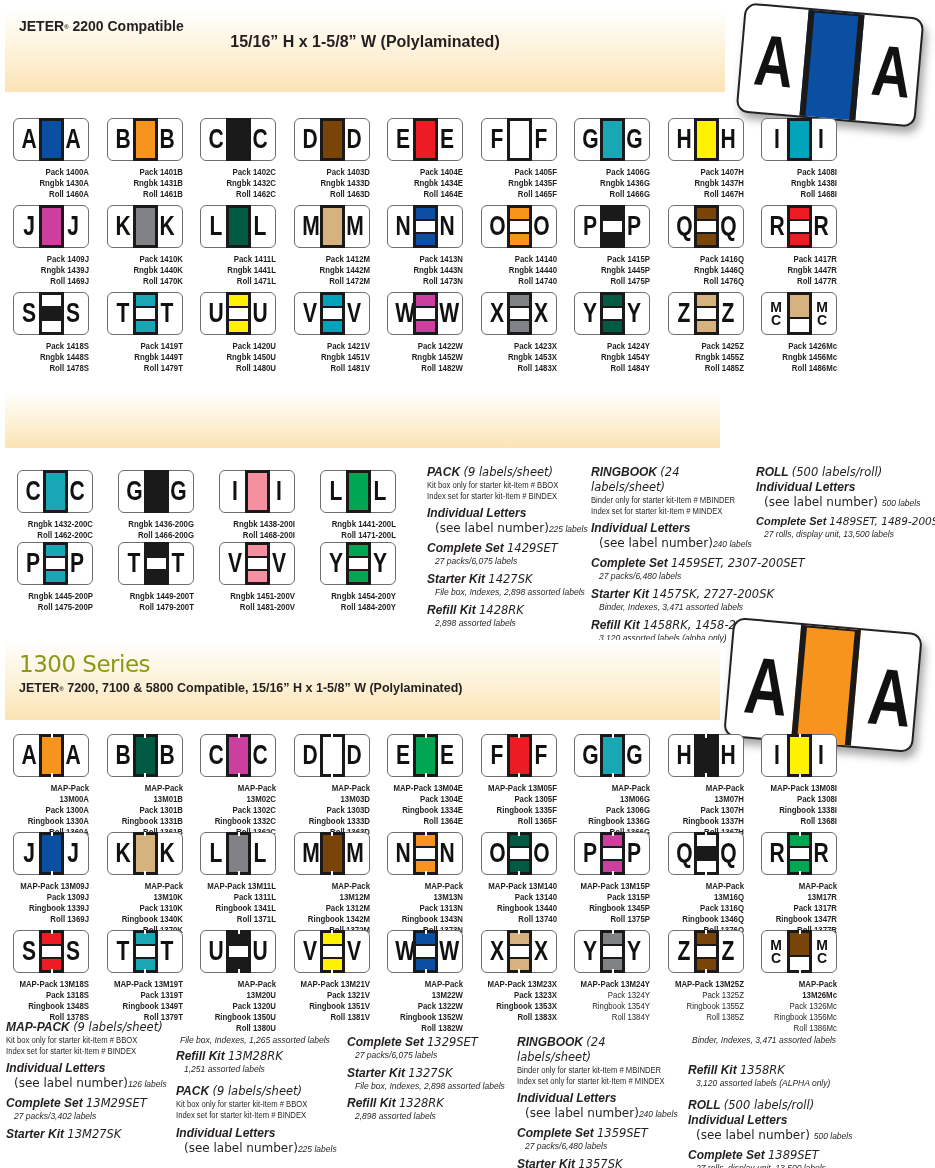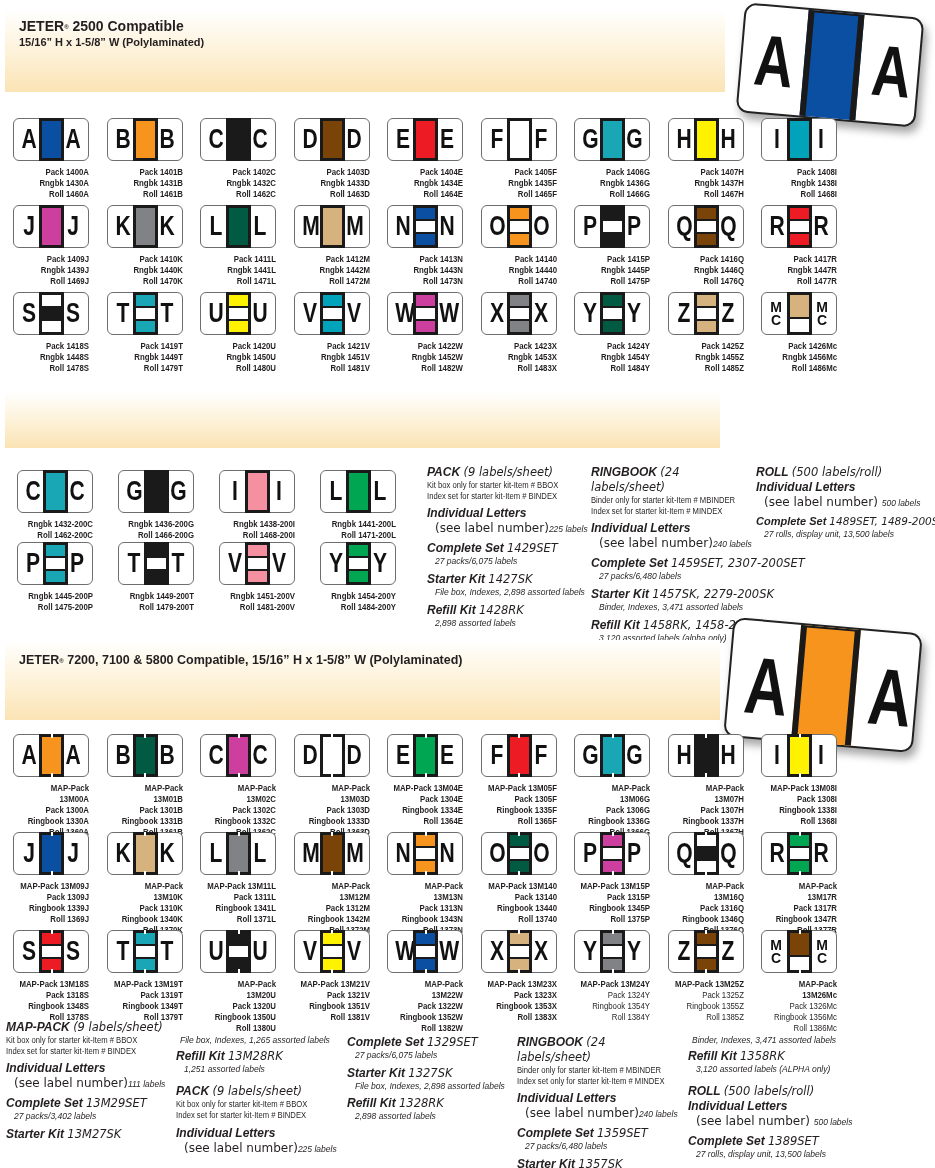--- a/index.html
+++ b/index.html
@@ -43,23 +43,23 @@
   .hero { position: absolute; background: #fff; border: 2px solid #222; border-radius: 12px;
           box-shadow: 4px 6px 8px rgba(0,0,0,0.35); overflow: hidden; }
   .hero .hl { position: absolute; font-weight: bold; color: #111; font-size: 72px; transform: scaleX(0.75); line-height: 1; }
   .hero .hb { position: absolute; border: 6px solid #1b1a1a; }
 </style>
 </head>
 <body>
 
 <div class="banner" style="top:10px;width:720px;height:82px;padding:8px 14px;">
   <div class="sub" style="font-size:14px;line-height:16px;">
-    <span>JETER</span><span class="sup">®</span><span> 2500 Compatible</span>
+    <span>JETER</span><span class="sup">®</span><span> 2200 Compatible</span>
   </div>
-  <div class="sub" style="font-size:11px;line-height:16px;">15/16” H x 1-5/8” W (Polylaminated)</div>
+  <div class="sub" style="font-size:16px;line-height:16px;text-align:center;">15/16” H x 1-5/8” W (Polylaminated)</div>
 </div>
 
 <div class="hero" style="left:740px;top:10px;width:180px;height:110px;transform:rotate(5deg);">
   <span class="hl" style="left:6px;top:18px;">A</span>
   <div class="hb" style="left:62px;top:-4px;width:56px;height:120px;background:#0b4fa3;"></div>
   <span class="hl" style="left:124px;top:18px;">A</span>
 </div>
 
 <div id="grid-1400">
     <div class="tile" style="left: 13px; top: 118px;">
@@ -568,35 +568,36 @@
 </div>
 
 <div class="info" style="left:591px;top:465px;width:165px;">
   <div class="h"><span>RINGBOOK</span> <span class="n">(24 labels/sheet)</span></div>
   <div class="small">Binder only for starter kit-Item # MBINDER</div>
   <div class="small">Index set for starter kit-Item # MINDEX</div>
   <div class="h gap">Individual Letters</div>
   <div class="sln"><span>(see label number)</span><i>240 labels</i></div>
   <div class="h gap" style="white-space:nowrap;"><span>Complete Set</span> <span class="n">1459SET, 2307-200SET</span></div>
   <div class="it">27 packs/6,480 labels</div>
-  <div class="h gap" style="white-space:nowrap;"><span>Starter Kit</span> <span class="n">1457SK, 2279-200SK</span></div>
+  <div class="h gap" style="white-space:nowrap;"><span>Starter Kit</span> <span class="n">1457SK, 2727-200SK</span></div>
   <div class="it">Binder, Indexes, 3,471 assorted labels</div>
   <div class="h gap" style="white-space:nowrap;"><span>Refill Kit</span> <span class="n">1458RK, 1458-200RK</span></div>
   <div class="it">3,120 assorted labels (alpha only)</div>
 </div>
 
 <div class="info" style="left:756px;top:465px;width:178px;">
   <div class="h"><span>ROLL</span> <span class="n">(500 labels/roll)</span></div>
   <div class="h">Individual Letters</div>
   <div class="sln"><span>(see label number)</span> <i>500 labels</i></div>
   <div class="h gap" style="white-space:nowrap;font-size:11px;"><span>Complete Set</span> <span class="n" style="font-size:10.5px;">1489SET, 1489-200SET</span></div>
   <div class="it">27 rolls, display unit, 13,500 labels</div>
 </div>
 
 <div class="banner" style="top:640px;width:715px;height:80px;padding:10px 14px;">
+  <div class="series-title" style="font-size:23px;line-height:28px;">1300 Series</div>
   <div class="sub" style="font-size:12.5px;line-height:16px;margin-top:2px;">
     <span>JETER</span><span class="sup">®</span><span> 7200, 7100 &amp; 5800 Compatible, 15/16” H x 1-5/8” W (Polylaminated)</span>
   </div>
 </div>
 
 <div class="hero" style="left:728px;top:625px;width:190px;height:120px;transform:rotate(5deg);">
   <span class="hl" style="left:8px;top:25px;font-size:80px;">A</span>
   <div class="hb" style="left:66px;top:-4px;width:60px;height:130px;background:#f7941d;"></div>
   <span class="hl" style="left:132px;top:25px;font-size:80px;">A</span>
 </div>
@@ -1008,21 +1009,21 @@
         <div class="light">Roll 1386Mc</div>
       </div>
     </div>
   </div>
 
 <div class="info" style="left:6px;top:1020px;width:160px;">
   <div class="h"><span>MAP-PACK</span> <span class="n">(9 labels/sheet)</span></div>
   <div class="small">Kit box only for starter kit-Item # BBOX</div>
   <div class="small">Index set for starter kit-Item # BINDEX</div>
   <div class="h gap">Individual Letters</div>
-  <div class="sln"><span>(see label number)</span><i>111 labels</i></div>
+  <div class="sln"><span>(see label number)</span><i>126 labels</i></div>
   <div class="h gap"><span>Complete Set</span> <span class="n">13M29SET</span></div>
   <div class="it">27 packs/3,402 labels</div>
   <div class="h gap"><span>Starter Kit</span> <span class="n">13M27SK</span></div>
 </div>
 
 <div class="info" style="left:176px;top:1035px;width:160px;">
   <div class="it" style="padding-left:4px;">File box, Indexes, 1,265 assorted labels</div>
   <div class="h" style="margin-top:3px;"><span>Refill Kit</span> <span class="n">13M28RK</span></div>
   <div class="it">1,251 assorted labels</div>
   <div class="h" style="margin-top:10px;"><span>PACK</span> <span class="n">(9 labels/sheet)</span></div>
@@ -1047,20 +1048,20 @@
   <div class="small">Index set only for starter kit-Item # MINDEX</div>
   <div class="h gap">Individual Letters</div>
   <div class="sln"><span>(see label number)</span><i>240 labels</i></div>
   <div class="h gap"><span>Complete Set</span> <span class="n">1359SET</span></div>
   <div class="it">27 packs/6,480 labels</div>
   <div class="h gap"><span>Starter Kit</span> <span class="n">1357SK</span></div>
 </div>
 
 <div class="info" style="left:688px;top:1035px;width:180px;">
   <div class="it" style="padding-left:4px;">Binder, Indexes, 3,471 assorted labels</div>
-  <div class="h" style="margin-top:3px;"><span>Refill Kit</span> <span class="n">1358RK</span></div>
+  <div class="h" style="margin-top:17px;"><span>Refill Kit</span> <span class="n">1358RK</span></div>
   <div class="it">3,120 assorted labels (ALPHA only)</div>
   <div class="h" style="margin-top:10px;"><span>ROLL</span> <span class="n">(500 labels/roll)</span></div>
   <div class="h">Individual Letters</div>
   <div class="sln"><span>(see label number)</span> <i>500 labels</i></div>
   <div class="h gap"><span>Complete Set</span> <span class="n">1389SET</span></div>
   <div class="it">27 rolls, display unit, 13,500 labels</div>
 </div>
 
 </body></html>

